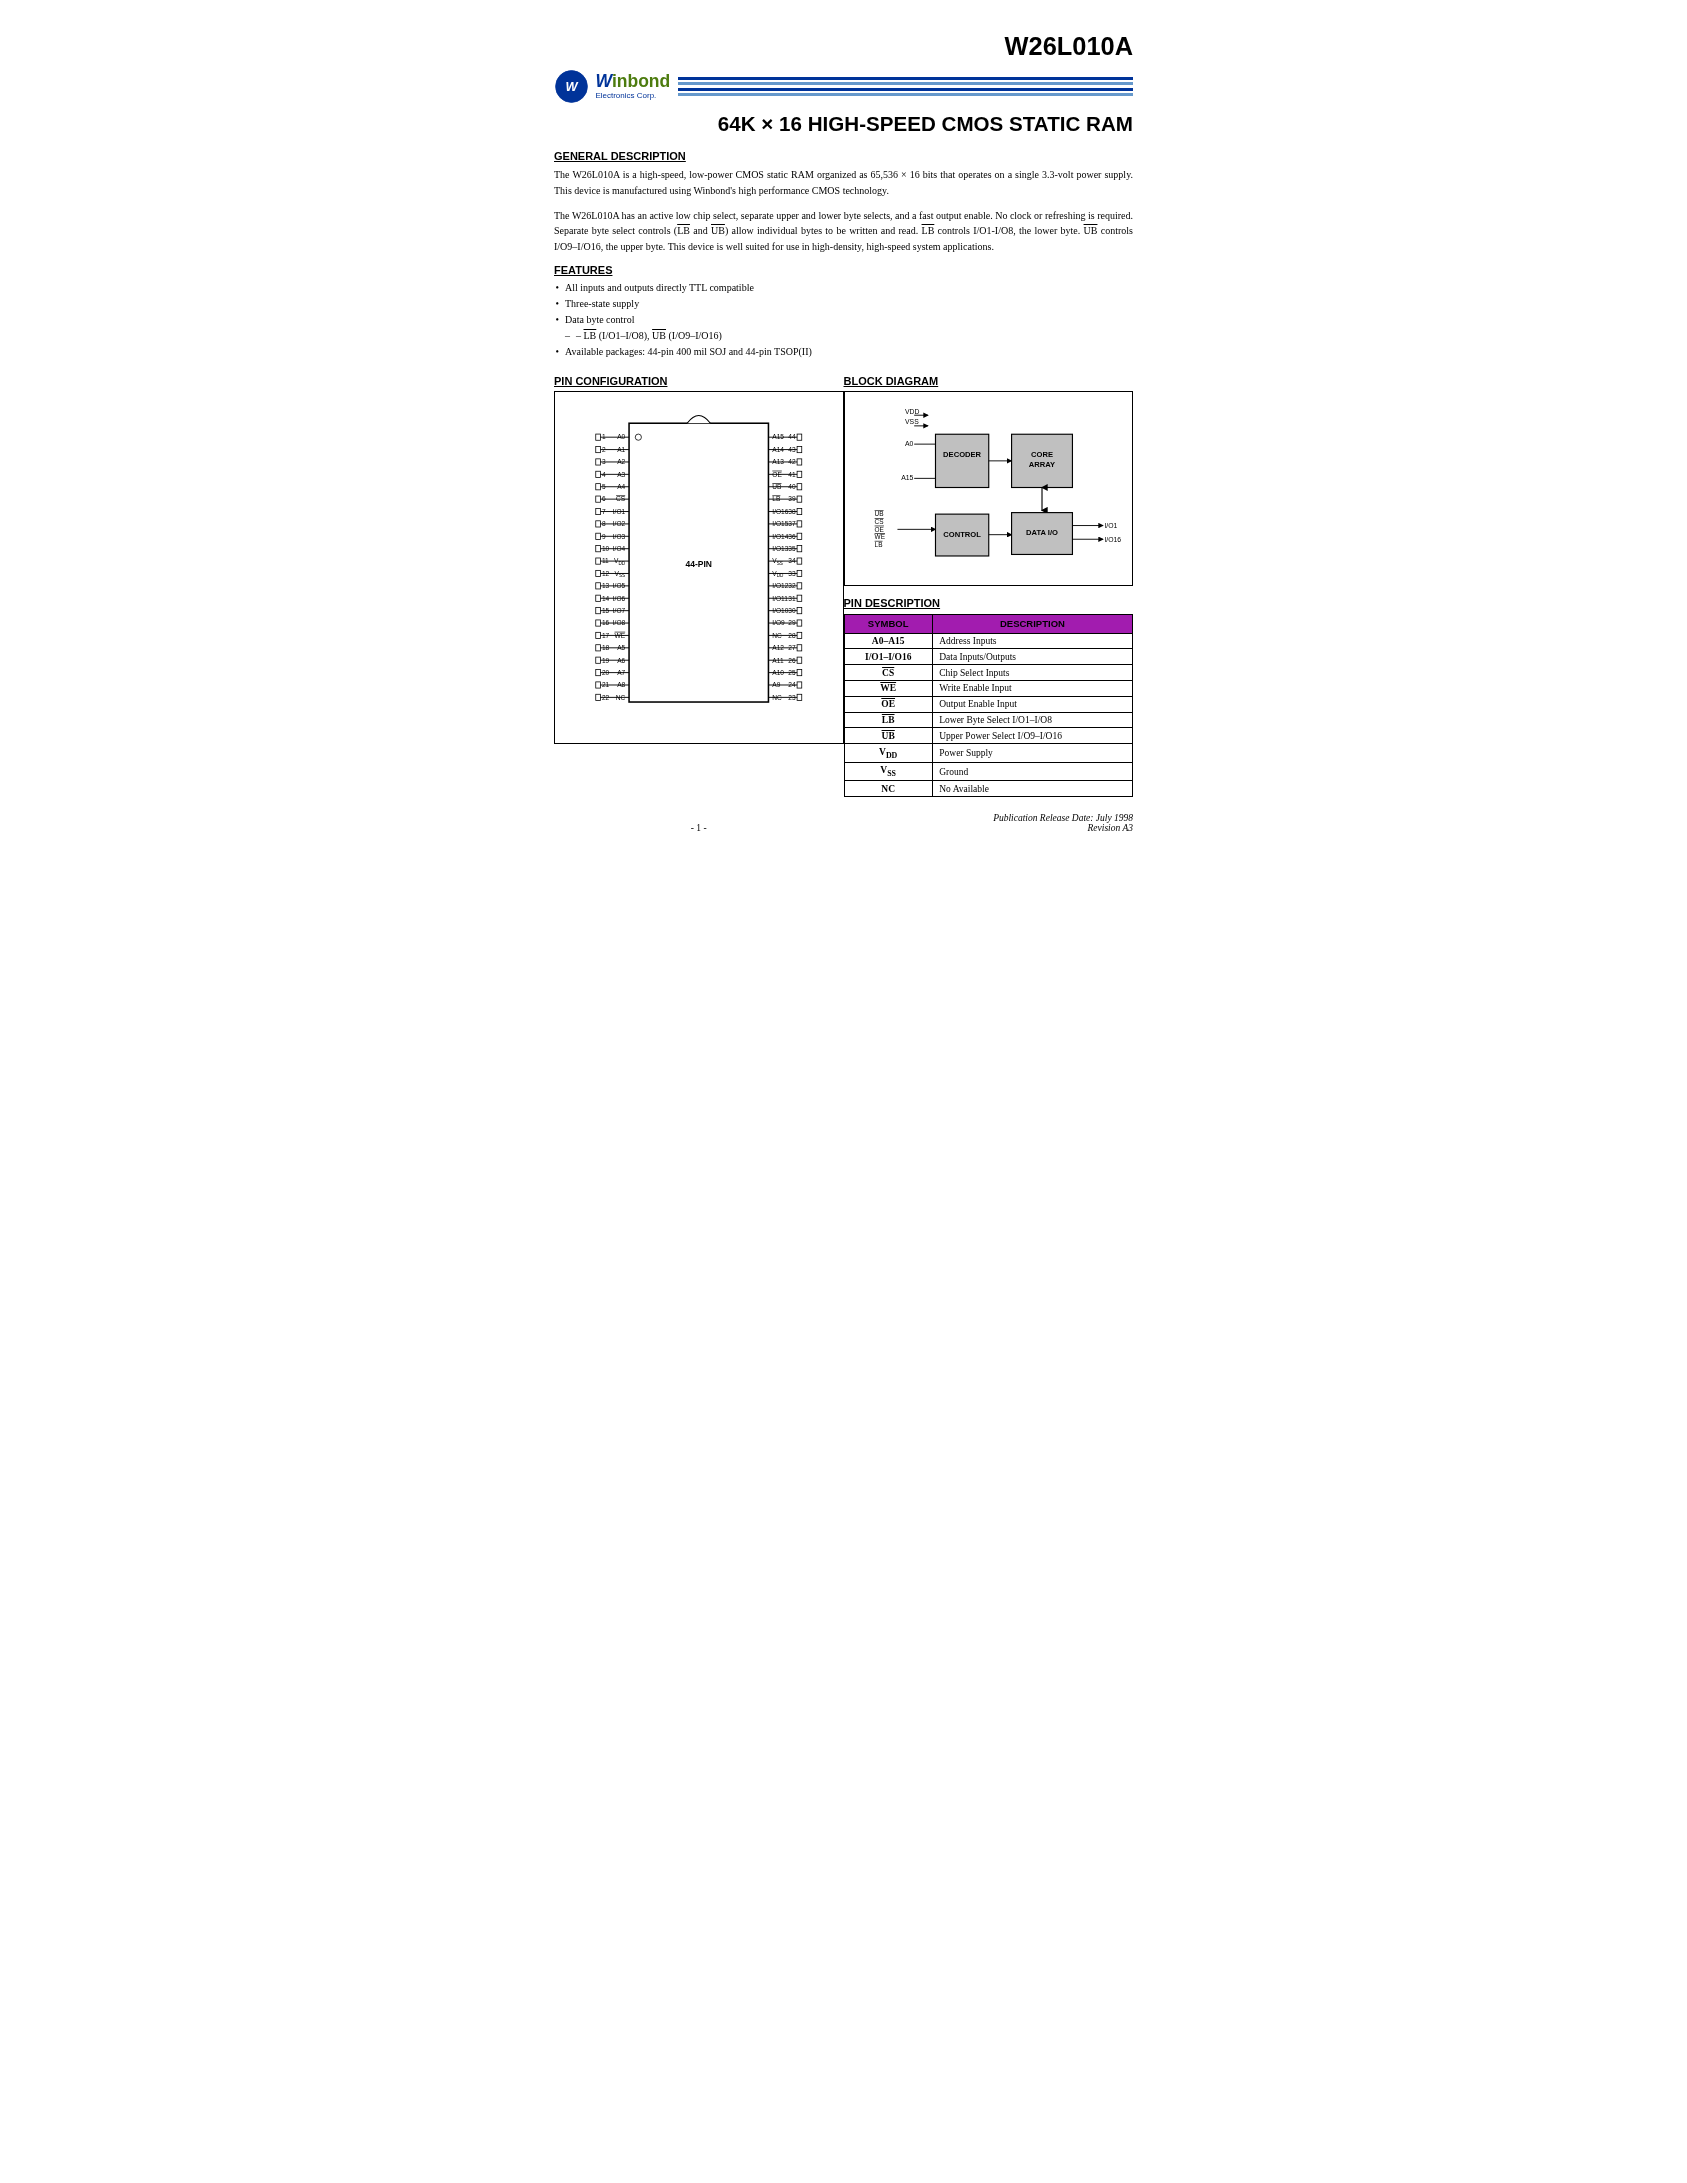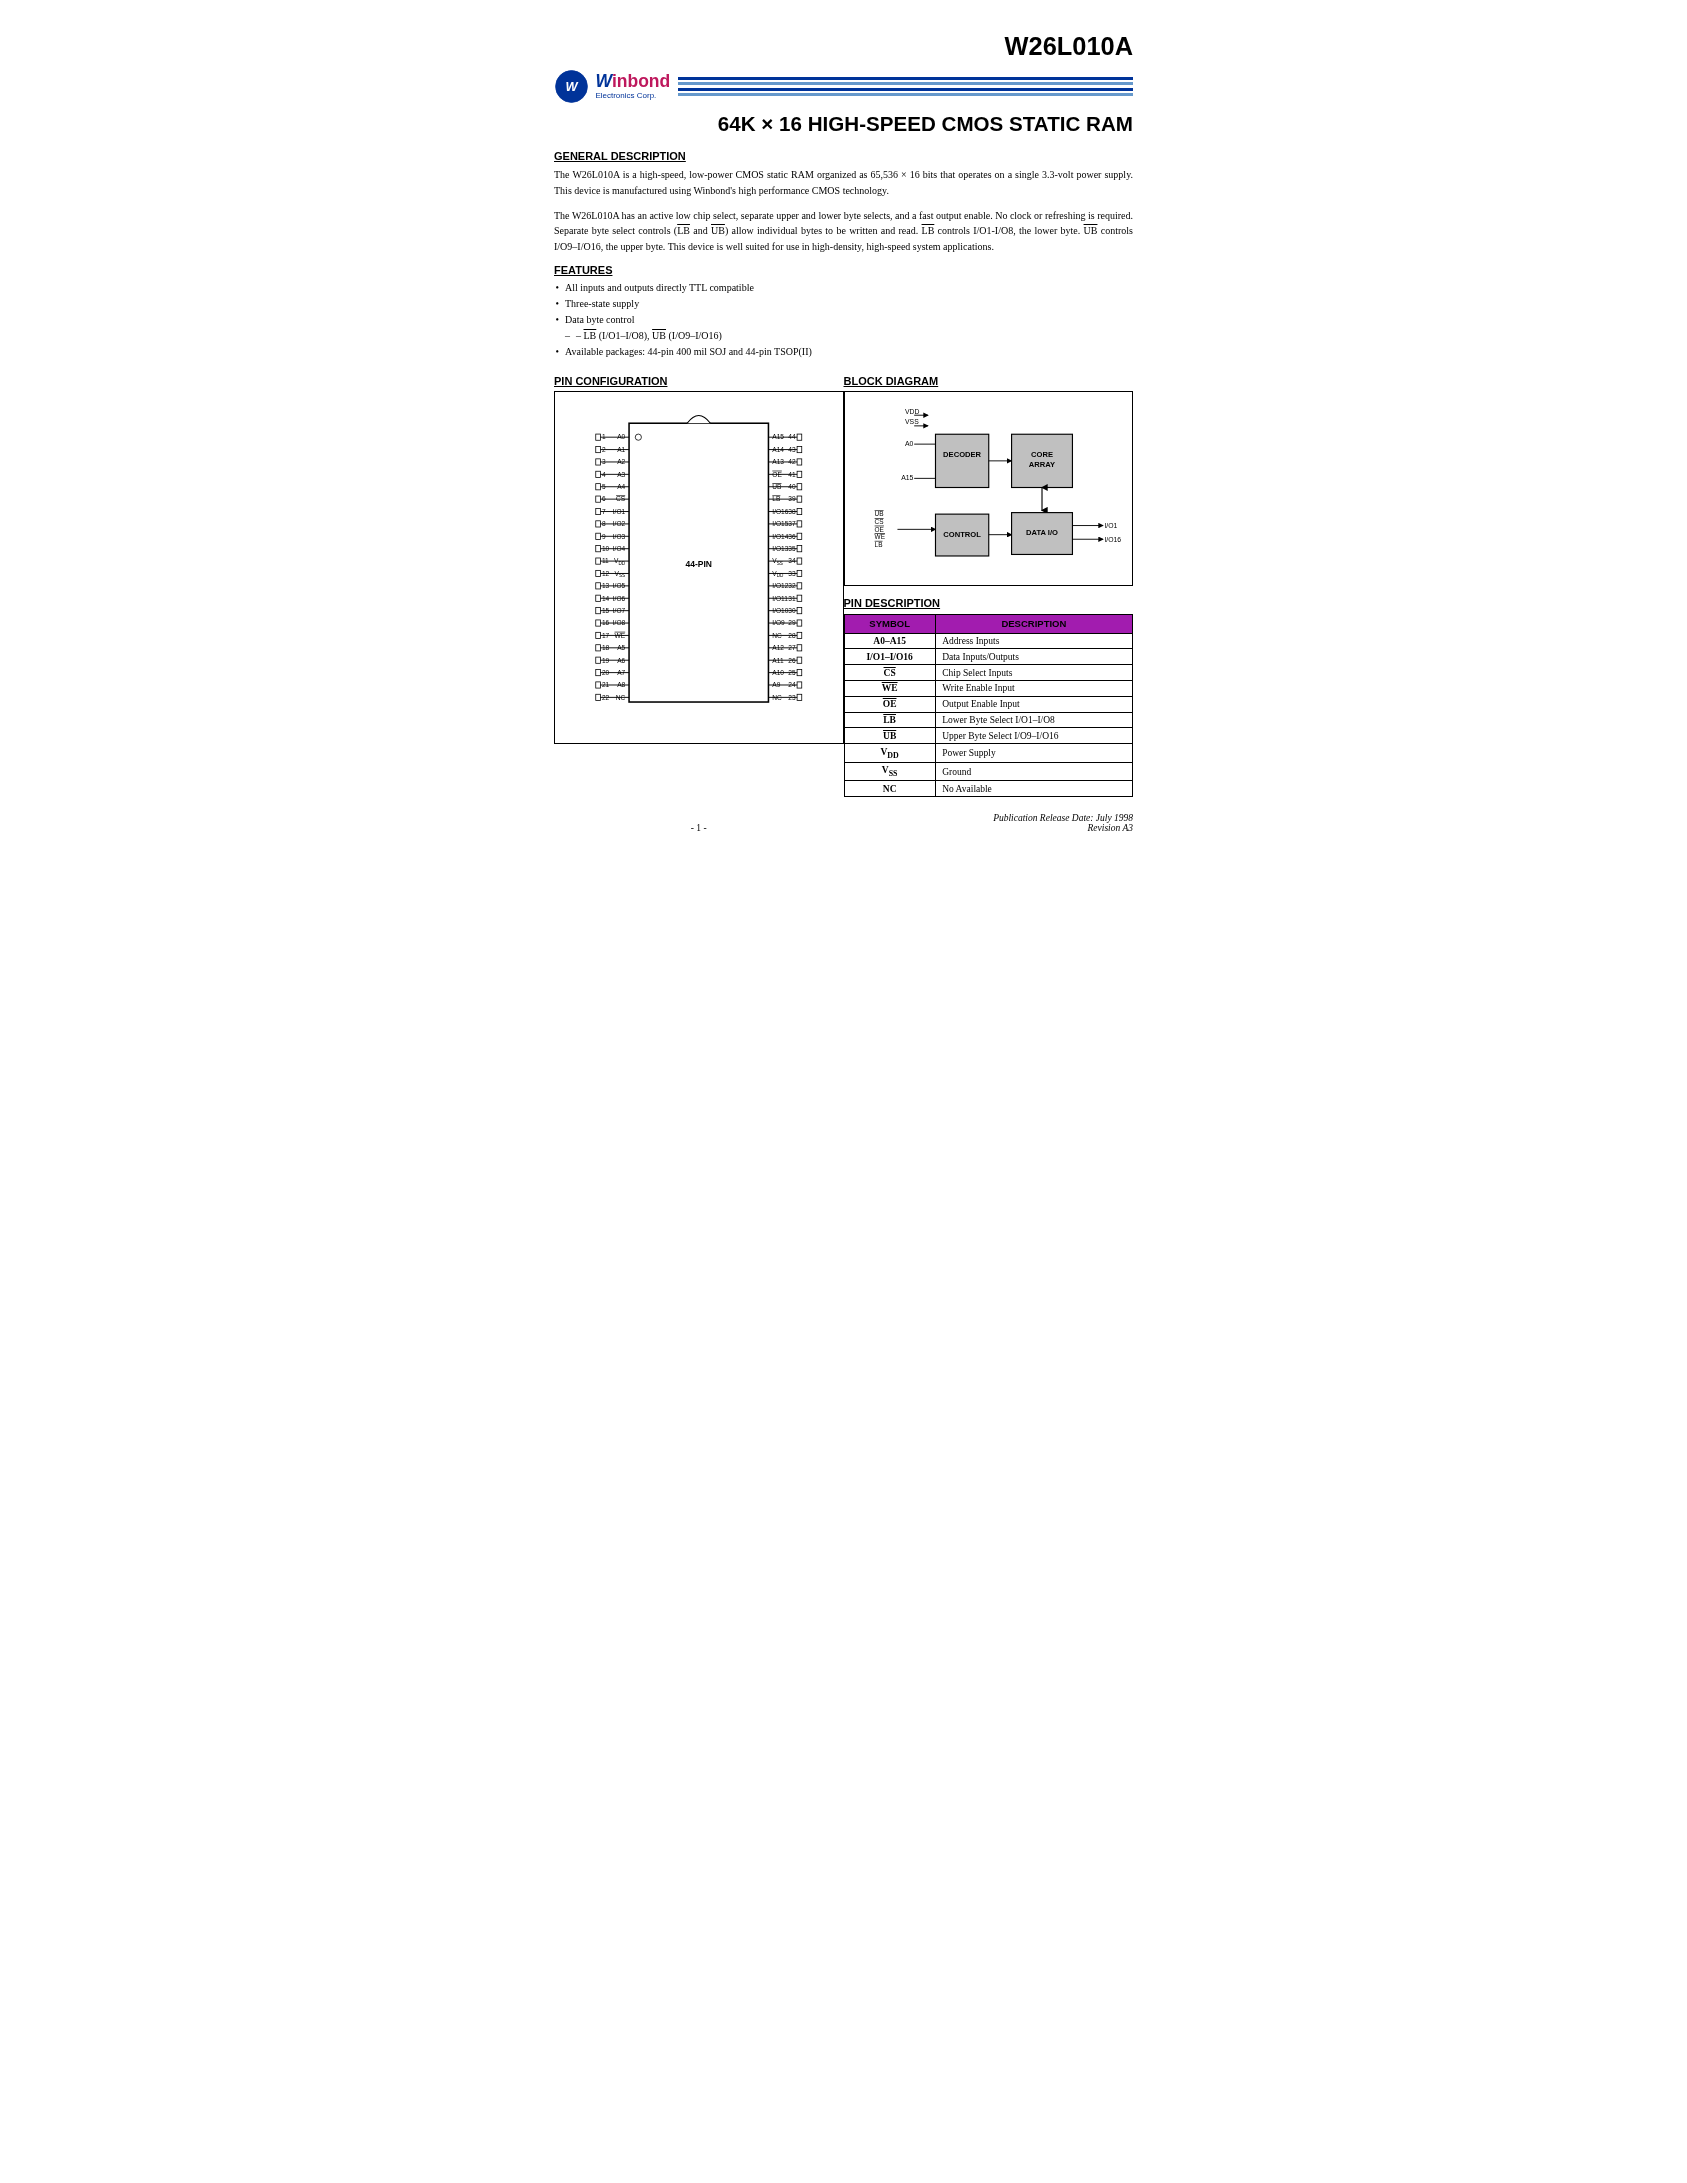--- a/index.html
+++ b/index.html
@@ -226,21 +226,21 @@
 
 <div class="logo-bar">
   <div class="logo-container">
 
     <svg class="logo-icon" viewBox="0 0 44 44" style="font-size:13px">
       <circle cx="22" cy="22" r="20" fill="#003399" stroke="#003399" stroke-width="1"></circle>
       <text x="22" y="28" text-anchor="middle" fill="white" font-size="16" font-family="Arial" font-weight="bold" font-style="italic">W</text>
     </svg>
     <div class="logo-text-group">
       <div class="logo-brand">
-        <span style="font-style:italic; font-weight:bold; color:#003399;">W</span><span style="color:#be185d; font-weight:bold;">inbond</span>
+        <span style="font-style:italic; font-weight:bold; color:#003399;">W</span><span style="color:#4d7c0f; font-weight:bold;">inbond</span>
       </div>
       <div class="logo-sub">Electronics Corp.</div>
     </div>
   </div>
   <div class="logo-lines">
     <div class="logo-line"></div>
     <div class="logo-line" style="background:#6699cc;"></div>
     <div class="logo-line"></div>
     <div class="logo-line" style="background:#6699cc;"></div>
   </div>
@@ -605,21 +605,21 @@
         <tr>
           <td><span class="overline">OE</span></td>
           <td>Output Enable Input</td>
         </tr>
         <tr>
           <td><span class="overline">LB</span></td>
           <td>Lower Byte Select I/O1–I/O8</td>
         </tr>
         <tr>
           <td><span class="overline">UB</span></td>
-          <td>Upper Byte Select I/O9–I/O16</td>
+          <td>Upper Power Select I/O9–I/O16</td>
         </tr>
         <tr>
           <td>V<sub>DD</sub></td>
           <td>Power Supply</td>
         </tr>
         <tr>
           <td>V<sub>SS</sub></td>
           <td>Ground</td>
         </tr>
         <tr>

